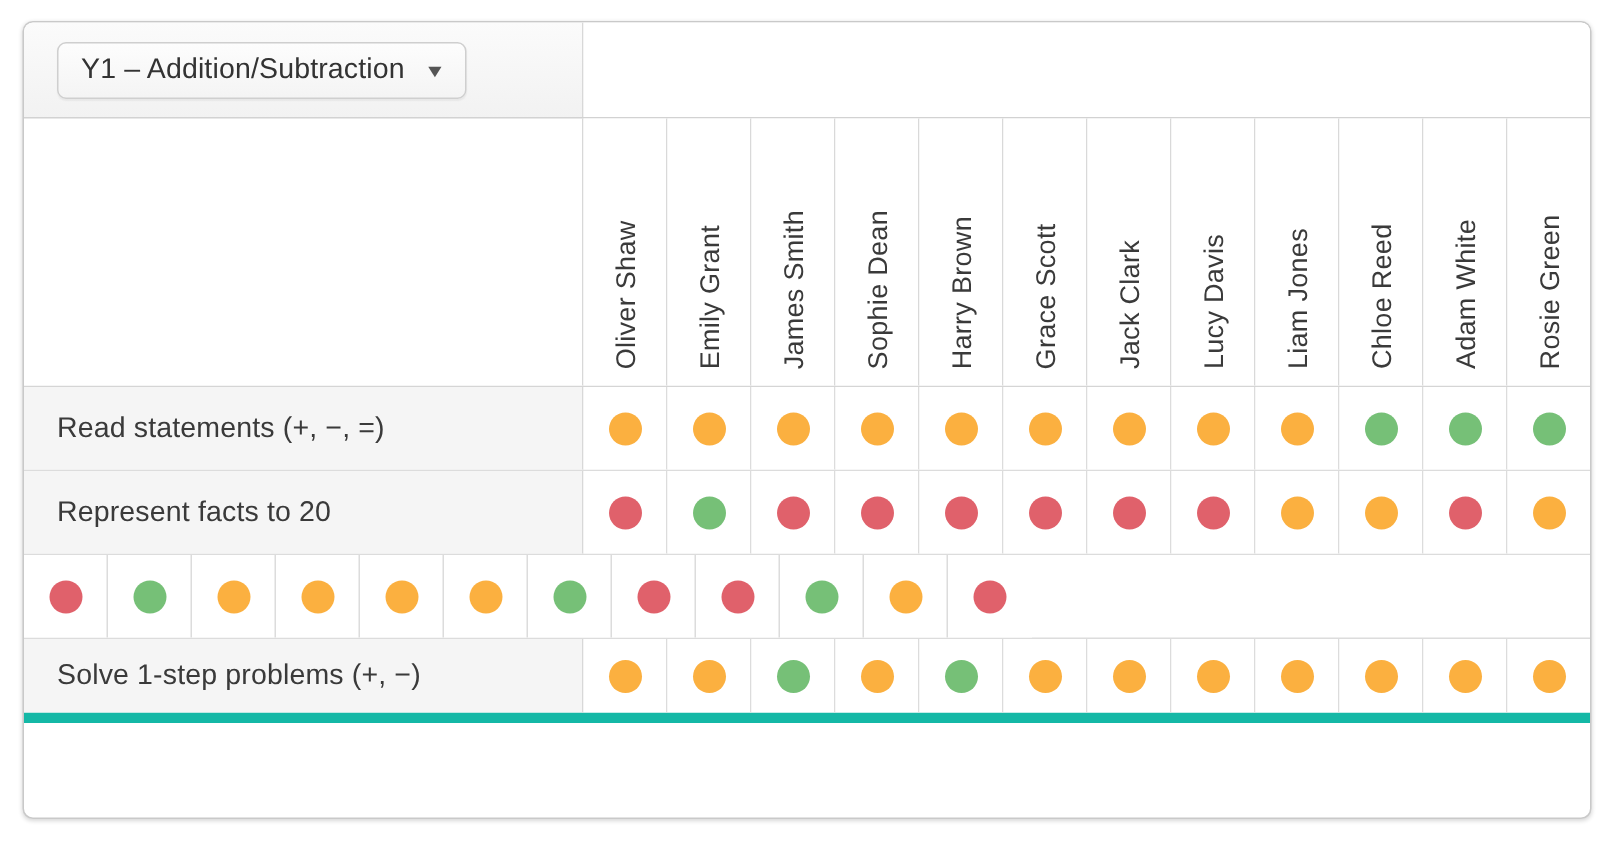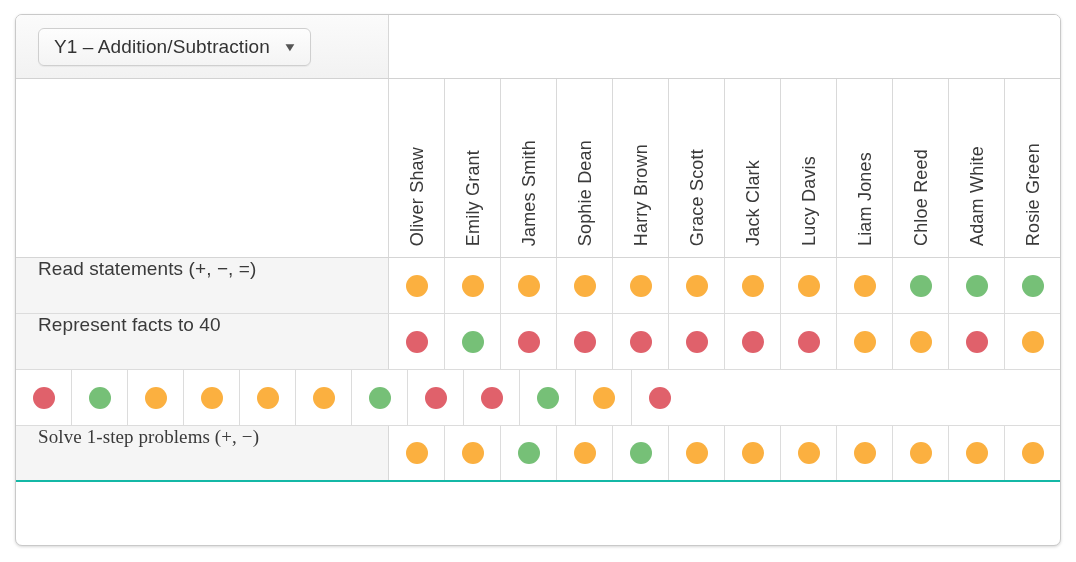--- a/index.html
+++ b/index.html
@@ -100,20 +100,21 @@
     flex: 0 0 179px;
     border-bottom: 1px solid #d5d5d5;
   }
 
   .label-cell {
     width: 373px;
     flex: 0 0 373px;
     box-sizing: border-box;
     border-right: 1px solid #d8d8d8;
     display: flex;
+    align-items: center;
     padding-left: 22px;
   }
   .head-row .label-cell {
     background: #ffffff;
   }
 
   .body-row .label-cell {
     background: #f5f5f5;
   }
   .label-text {
@@ -150,22 +151,21 @@
     margin: 0 auto;
     letter-spacing: 0.2px;
   }
 
   .body-row {
     height: 56px;
     flex: 0 0 56px;
     border-bottom: 1px solid #dcdcdc;
   }
   .body-row.last {
-    border-bottom: 2px solid #14b8a6;
-    font-family: Liberation Serif, serif;
+    border-bottom: 7px solid #14b8a6;
   }
 
   .dot-cell {
     width: 56px;
     flex: 0 0 56px;
     box-sizing: border-box;
     border-right: 1px solid #dcdcdc;
     background: #ffffff;
     display: flex;
     align-items: center;
@@ -318,21 +318,21 @@
           </div>
           <div class="dot-cell">
             <span class="dot" style="background: rgb(118, 192, 119);"></span>
           </div>
           <div class="dot-cell">
             <span class="dot" style="background: rgb(118, 192, 119);"></span>
           </div>
         </div>
         <div class="row body-row">
           <div class="label-cell">
-            <span class="label-text">Represent facts to 40</span>
+            <span class="label-text">Represent facts to 20</span>
           </div>
           <div class="dot-cell">
             <span class="dot" style="background: rgb(224, 97, 107);"></span>
           </div>
           <div class="dot-cell">
             <span class="dot" style="background: rgb(118, 192, 119);"></span>
           </div>
           <div class="dot-cell">
             <span class="dot" style="background: rgb(224, 97, 107);"></span>
           </div>

